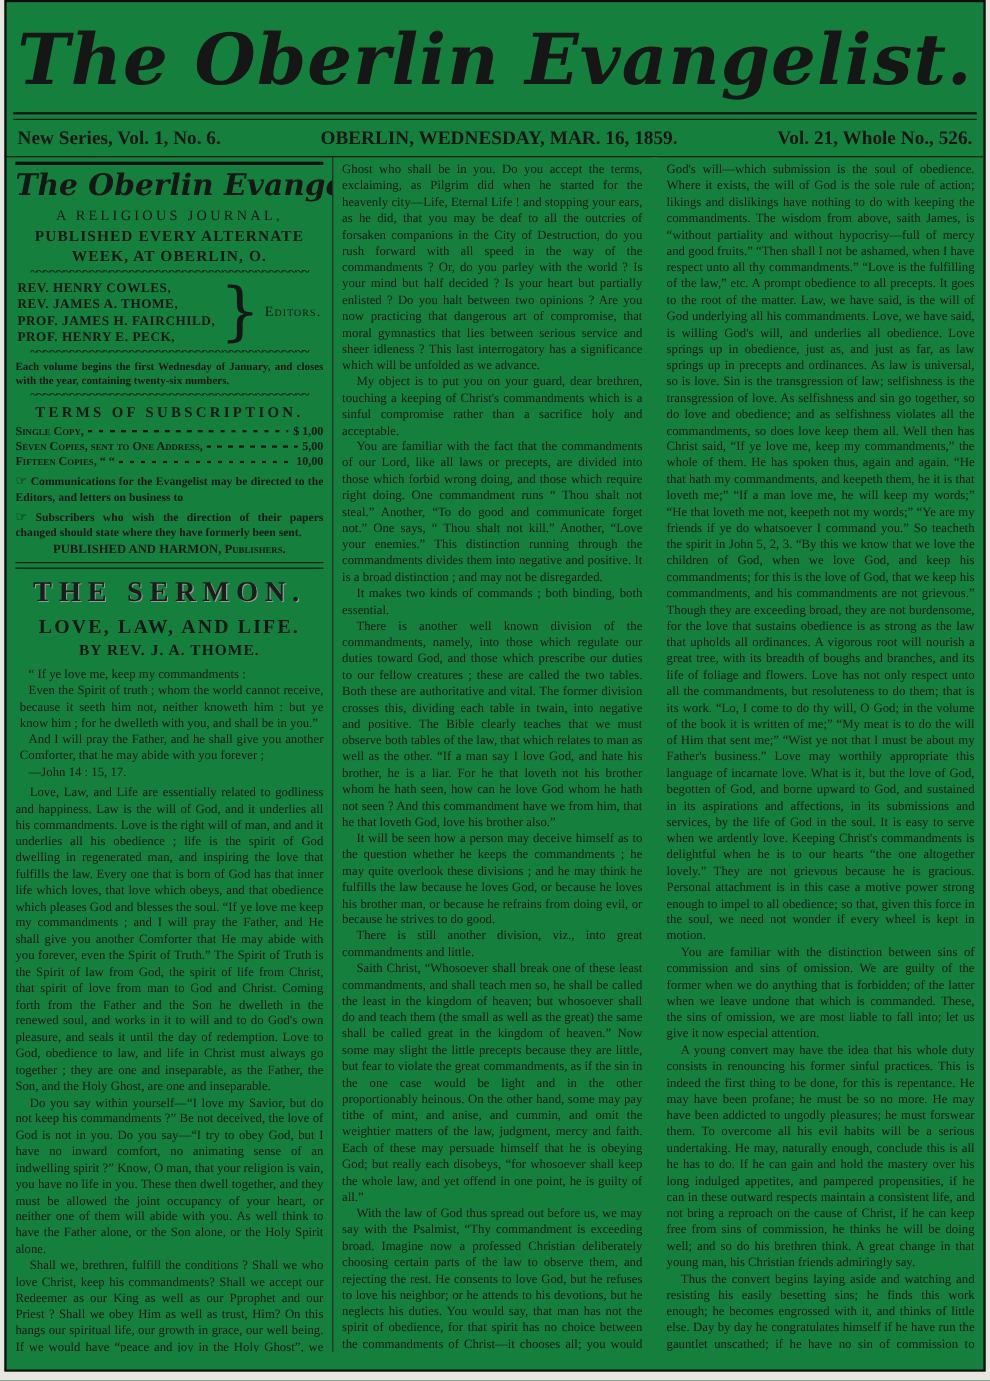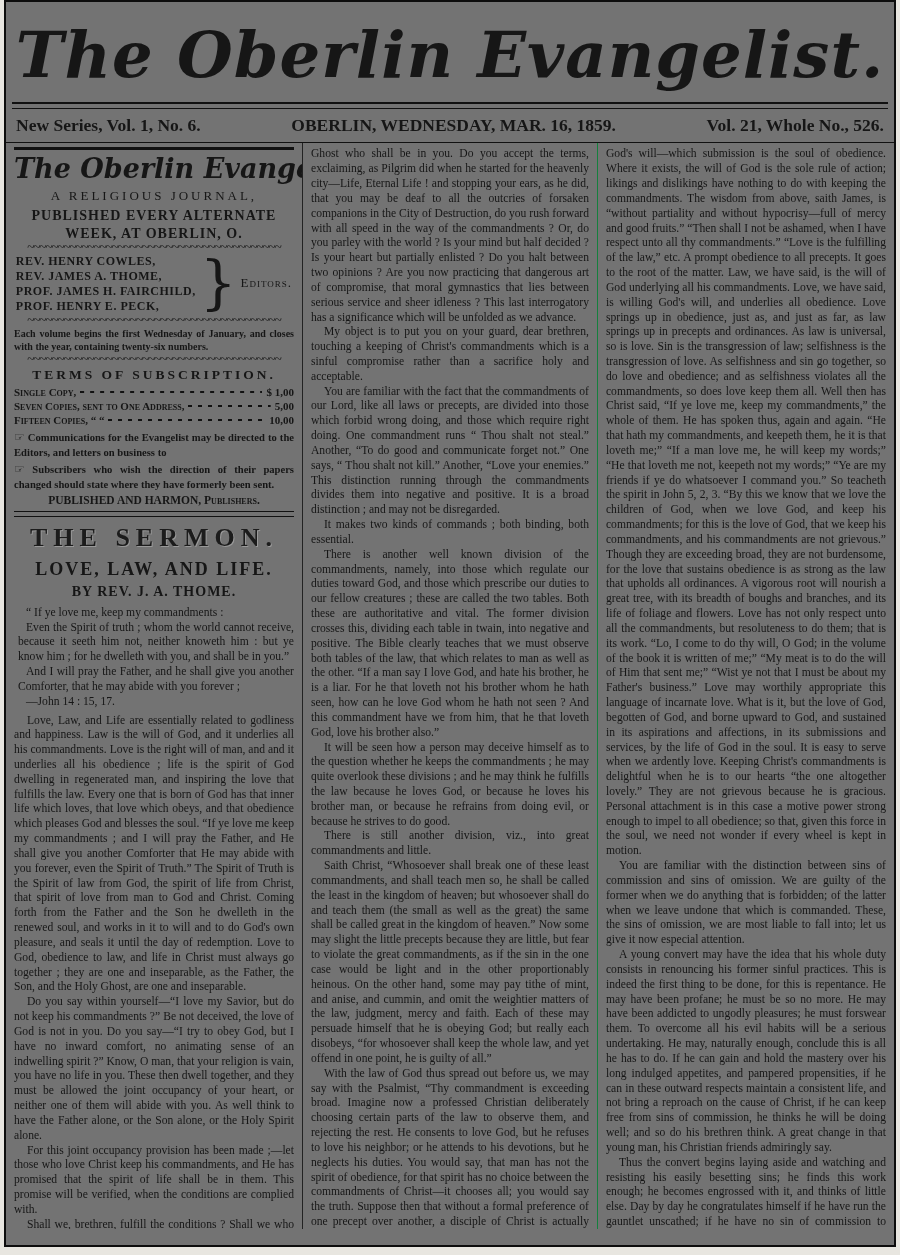--- a/index.html
+++ b/index.html
@@ -1,20 +1,20 @@
 <!DOCTYPE html>
 <html><head>
 <meta charset="utf-8">
 <style>
   html,body{margin:0;padding:0;background:#e8e6e0;}
   .page{
     position:relative;
     width:892px;height:1247px;
     margin:0 auto;
-    background:#737373;
+    background:#15803d;
     border:2px solid #0d0d0d;
     box-sizing:border-box;
     overflow:hidden;
     color:#161616;
     font-family:"Liberation Serif", serif;
   }
   
   .masthead{ text-align:center; padding:10px 0 2px; }
   .masthead h1{
     margin:0;
@@ -42,21 +42,21 @@
   .columns{ display:flex; height:1086px; }
   .col{
     width:33.333%;
     box-sizing:border-box;
     padding:4px 8px 0 8px;
     font-size:11.6px;
     line-height:1.28;
     text-align:justify;
     overflow:hidden;
   }
-  .col-mid{ border-left:1px solid #222; border-right:1px solid #15803d; }
+  .col-mid{ border-left:1px solid #222; border-right:6px solid #15803d; }
   .para{ margin:0; text-indent:13px; }
   .para.noindent{ text-indent:0; }
   .scripture p{ margin:0; padding-left:4px; text-indent:8px; }
   .scripture{ margin-bottom:4px; }
   
   .journal-box{ border-top:3px solid #111; padding-top:2px; text-align:center; }
   .jb-title{
     margin:0;
     font-family:"DejaVu Serif", serif;
     font-weight:bold; font-style:italic;
@@ -164,21 +164,20 @@
 
       <div class="scripture">
         <p>“ If ye love me, keep my commandments :</p>
         <p>Even the Spirit of truth ; whom the world cannot receive, because it seeth him not, neither knoweth him : but ye know him ; for he dwelleth with you, and shall be in you.”</p>
         <p>And I will pray the Father, and he shall give you another Comforter, that he may abide with you forever ;</p>
         <p>—John 14 : 15, 17.</p>
       </div>
 
       <p class="para">Love, Law, and Life are essentially related to godliness and happiness.  Law is the will of God, and it underlies all his commandments.  Love is the right will of man, and and it underlies all his obedience ; life is the spirit of God dwelling in regenerated man, and inspiring the love that fulfills the law.  Every one that is born of God has that inner life which loves, that love which obeys, and that obedience which pleases God and blesses the soul.  “If ye love me keep my commandments ; and I will pray the Father, and He shall give you another Comforter that He may abide with you forever, even the Spirit of Truth.” The Spirit of Truth is the Spirit of law from God, the spirit of life from Christ, that spirit of love from man to God and Christ.  Coming forth from the Father and the Son he dwelleth in the renewed soul, and works in it to will and to do God's own pleasure, and seals it until the day of redemption.  Love to God, obedience to law, and life in Christ must always go together ; they are one and inseparable, as the Father, the Son, and the Holy Ghost, are one and inseparable.</p>
       <p class="para">Do you say within yourself—“I love my Savior, but do not keep his commandments ?”  Be not deceived, the love of God is not in you.  Do you say—“I try to obey God, but I have no inward comfort, no animating sense of an indwelling spirit ?”  Know, O man, that your religion is vain, you have no life in you.  These then dwell together, and they must be allowed the joint occupancy of your heart, or neither one of them will abide with you.  As well think to have the Father alone, or the Son alone, or the Holy Spirit alone.</p>
-      <p class="para">For this joint occupancy provision has been made ;—let those who love Christ keep his commandments, and He has promised that the spirit of life shall be in them.  This promise will be verified, when the conditions are complied with.</p>
       <p class="para">Shall we, brethren, fulfill the conditions ?  Shall we who love Christ, keep his commandments?  Shall we accept our Redeemer as our King as well as our Pprophet and our Priest ?  Shall we obey Him as well as trust, Him?  On this hangs our spiritual life, our growth in grace, our well being.  If we would have “peace and joy in the Holy Ghost”, we must be the subjects of that kingdom which is first “righteousness.”  “If ye love me, keep my commandments ;” mark this now !  As obedience is the condition of receiving the Spirit of Life, so love is the prerequisite of obedience.  Keep my commandments if ye love me ; not otherwise !  For obedience without love is outward and formal only, and profiteth nothing.  Do not begin with obedience, hoping by service to induce love ; this is the legal way, and it always fails.  The gospel reverses the order, and begins with love, and secures obedience.  You love God !  Then do his will.  You love Jesus Christ !  Then keep his commandments.  Do this ; and your soul shall live, by the power of the Holy</p>
     </section>
 
     <section class="col col-mid">
       <p class="para noindent">Ghost who shall be in you.  Do you accept the terms, exclaiming, as Pilgrim did when he started for the heavenly city—Life, Eternal Life !  and stopping your ears, as he did, that you may be deaf to all the outcries of forsaken companions in the City of Destruction, do you rush forward with all speed in the way of the commandments ?  Or, do you parley with the world ?  Is your mind but half decided ?  Is your heart but partially enlisted ?  Do you halt between two opinions ?  Are you now practicing that dangerous art of compromise, that moral gymnastics that lies between serious service and sheer idleness ?  This last interrogatory has a significance which will be unfolded as we advance.</p>
       <p class="para">My object is to put you on your guard, dear brethren, touching a keeping of Christ's commandments which is a sinful compromise rather than a sacrifice holy and acceptable.</p>
       <p class="para">You are familiar with the fact that the commandments of our Lord, like all laws or precepts, are divided into those which forbid wrong doing, and those which require right doing.  One commandment runs “ Thou shalt not steal.” Another, “To do good and communicate forget not.” One says, “ Thou shalt not kill.”  Another, “Love your enemies.”  This distinction running through the commandments divides them into negative and positive.  It is a broad distinction ; and may not be disregarded.</p>
       <p class="para">It makes two kinds of commands ; both binding, both essential.</p>
       <p class="para">There is another well known division of the commandments, namely, into those which regulate our duties toward God, and those which prescribe our duties to our fellow creatures ; these are called the two tables.  Both these are authoritative and vital.  The former division crosses this, dividing each table in twain, into negative and positive.  The Bible clearly teaches that we must observe both tables of the law, that which relates to man as well as the other.  “If a man say I love God, and hate his brother, he is a liar. For he that loveth not his brother whom he hath seen, how can he love God whom he hath not seen ?  And this commandment have we from him, that he that loveth God, love his brother also.”</p>
       <p class="para">It will be seen how a person may deceive himself as to the question whether he keeps the commandments ; he may quite overlook these divisions ; and he may think he fulfills the law because he loves God, or because he loves his brother man, or because he refrains from doing evil, or because he strives to do good.</p>

